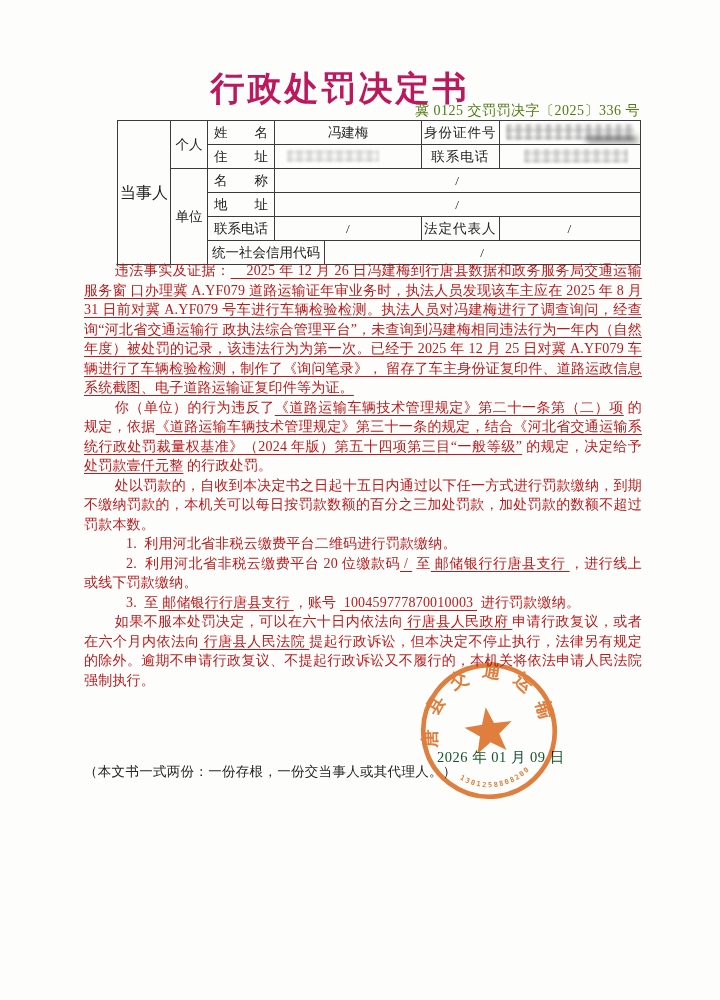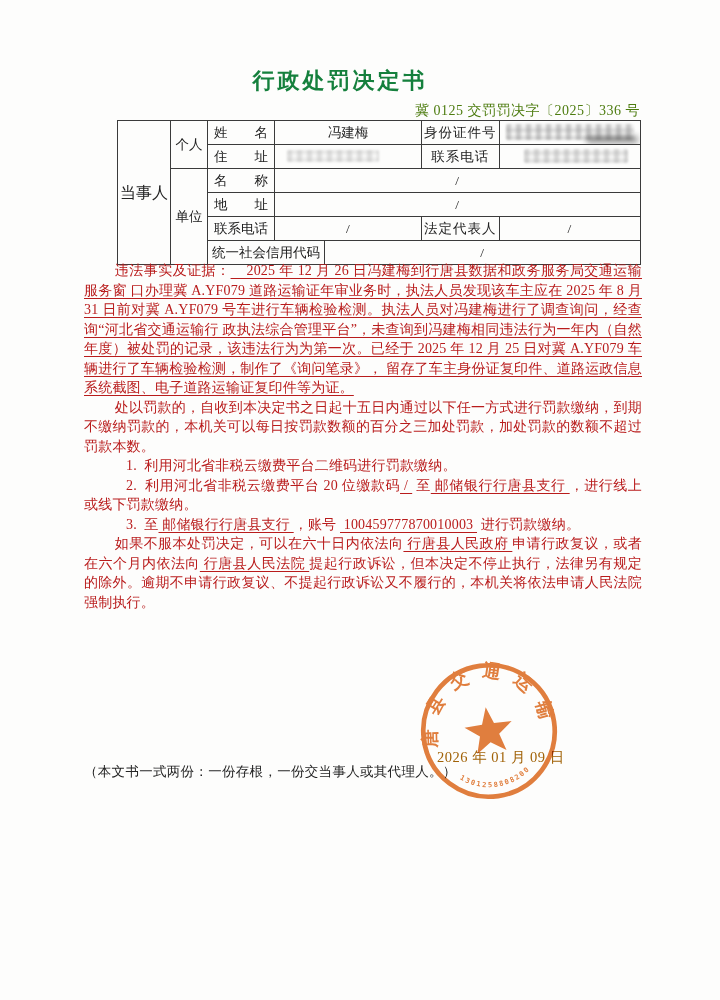--- a/index.html
+++ b/index.html
@@ -1,20 +1,20 @@
 <!DOCTYPE html>
 <html><head>
 <meta charset="utf-8">
 <style>
   html,body{margin:0;padding:0;}
   body{background:#e8e8e8;font-family:"Liberation Serif","DejaVu Serif",serif;}
   .page{position:relative;width:720px;height:1000px;background:#fdfdfc;margin:0 auto;overflow:hidden;color:#1e1e1e;}
   
   .doc-title{position:absolute;left:60px;top:66px;width:560px;text-align:center;
-    font-size:22px;font-weight:700;letter-spacing:3px;color:#15803d;}
+    font-size:34px;font-weight:700;letter-spacing:3px;color:#be185d;}
   .doc-number{position:absolute;right:80px;top:102px;font-size:14px;letter-spacing:.5px;color:#4d7c0f;}
   
   table.party{position:absolute;left:117px;top:120px;border-collapse:collapse;table-layout:fixed;
     font-size:13.5px;color:#222;}
   table.party td{border:1px solid #3b3b3b;height:23px;padding:0 2px;text-align:center;vertical-align:middle;
     overflow:hidden;white-space:nowrap;}
   td.party-head{width:26px;font-size:16px;line-height:15px;white-space:normal;word-break:break-all;padding:0 1px;}
   td.group{width:32px;}
   .lbl{letter-spacing:1px;}
   .cellrel{position:relative;}
@@ -23,21 +23,21 @@
       repeating-linear-gradient(90deg, rgba(150,150,150,.45) 0 5px, rgba(215,215,215,.25) 5px 10px),
       repeating-linear-gradient(0deg, rgba(165,165,165,.35) 0 4px, rgba(225,225,225,.2) 4px 8px);}
   .mosaic-dark{position:absolute;background:rgba(70,70,70,.6);filter:blur(3px);border-radius:3px;}
   
   .body-text{position:absolute;left:84px;top:261px;width:558px;font-size:14px;line-height:19.5px;
     text-align:justify;color:#b91c1c;letter-spacing:.2px;}
   .body-text p{margin:0;text-indent:2.2em;}
   .body-text p.item{text-indent:3em;}
   .u{text-decoration:underline;text-underline-offset:3px;text-decoration-thickness:1px;}
   
-  .decision-date{position:absolute;left:437px;top:748px;font-size:14.5px;letter-spacing:.5px;color:#a16207;z-index:1;}
+  .decision-date{position:absolute;left:437px;top:748px;font-size:14.5px;letter-spacing:.5px;color:#14532d;z-index:1;}
   .seal-wrap{position:absolute;left:416px;top:658px;width:146px;height:146px;transform:rotate(-8deg);
     z-index:2;mix-blend-mode:multiply;opacity:.92;}
   .footer-note{position:absolute;left:84px;top:763px;font-size:13.5px;letter-spacing:.3px;color:#242424;}
 </style>
 </head>
 <body>
 
 <div class="page">
 
   <div class="doc-title">行政处罚决定书</div>
@@ -92,20 +92,21 @@
     </tr>
     <tr>
       <td colspan="2">统一社会信用代码</td>
       <td colspan="3">/</td>
     </tr>
   </tbody>
     </table>
 
   <div class="body-text">
     <p><span>违法事实及证据：</span><span class="u">&nbsp;&nbsp;&nbsp;&nbsp;2025 年 12 月 26 日冯建梅到行唐县数据和政务服务局交通运输服务窗 口办理冀 A.YF079 道路运输证年审业务时，执法人员发现该车主应在 2025 年 8 月 31 日前对冀 A.YF079 号车进行车辆检验检测。执法人员对冯建梅进行了调查询问，经查询“河北省交通运输行 政执法综合管理平台”，未查询到冯建梅相同违法行为一年内（自然年度）被处罚的记录，该违法行为为第一次。已经于 2025 年 12 月 25 日对冀 A.YF079 车辆进行了车辆检验检测，制作了《询问笔录》， 留存了车主身份证复印件、道路运政信息系统截图、电子道路运输证复印件等为证。</span></p>
+    <p><span>你（单位）的行为违反了</span><span class="u">《道路运输车辆技术管理规定》第二十一条第（二）项</span><span> 的规定，依据</span><span class="u">《道路运输车辆技术管理规定》第三十一条的规定，结合《河北省交通运输系统行政处罚裁量权基准》（2024 年版）第五十四项第三目“一般等级”</span><span> 的规定，决定给予 </span><span class="u">处罚款壹仟元整</span><span> 的行政处罚。</span></p>
     <p>处以罚款的，自收到本决定书之日起十五日内通过以下任一方式进行罚款缴纳，到期不缴纳罚款的，本机关可以每日按罚款数额的百分之三加处罚款，加处罚款的数额不超过罚款本数。</p>
     <p class="item">1.&nbsp;&nbsp;利用河北省非税云缴费平台二维码进行罚款缴纳。</p>
     <p class="item"><span>2.&nbsp;&nbsp;利用河北省非税云缴费平台 20 位缴款码</span><span class="u">&nbsp;/&nbsp;</span> <span>至</span><span class="u">&nbsp;邮储银行行唐县支行&nbsp;</span><span>，进行线上或线下罚款缴纳。</span></p>
     <p class="item"><span>3.&nbsp;&nbsp;至</span><span class="u">&nbsp;邮储银行行唐县支行&nbsp;</span><span>，账号</span> <span class="u">&nbsp;100459777870010003&nbsp;</span> <span>进行罚款缴纳。</span></p>
     <p><span>如果不服本处罚决定，可以在六十日内依法向</span><span class="u">&nbsp;行唐县人民政府&nbsp;</span><span>申请行政复议，或者在六个月内依法向</span><span class="u">&nbsp;行唐县人民法院&nbsp;</span><span>提起行政诉讼，但本决定不停止执行，法律另有规定的除外。逾期不申请行政复议、不提起行政诉讼又不履行的，本机关将依法申请人民法院强制执行。</span></p>
   </div>
 
   <div class="decision-date">2026 年 01 月 09 日</div>
 
   <div class="seal-wrap">

